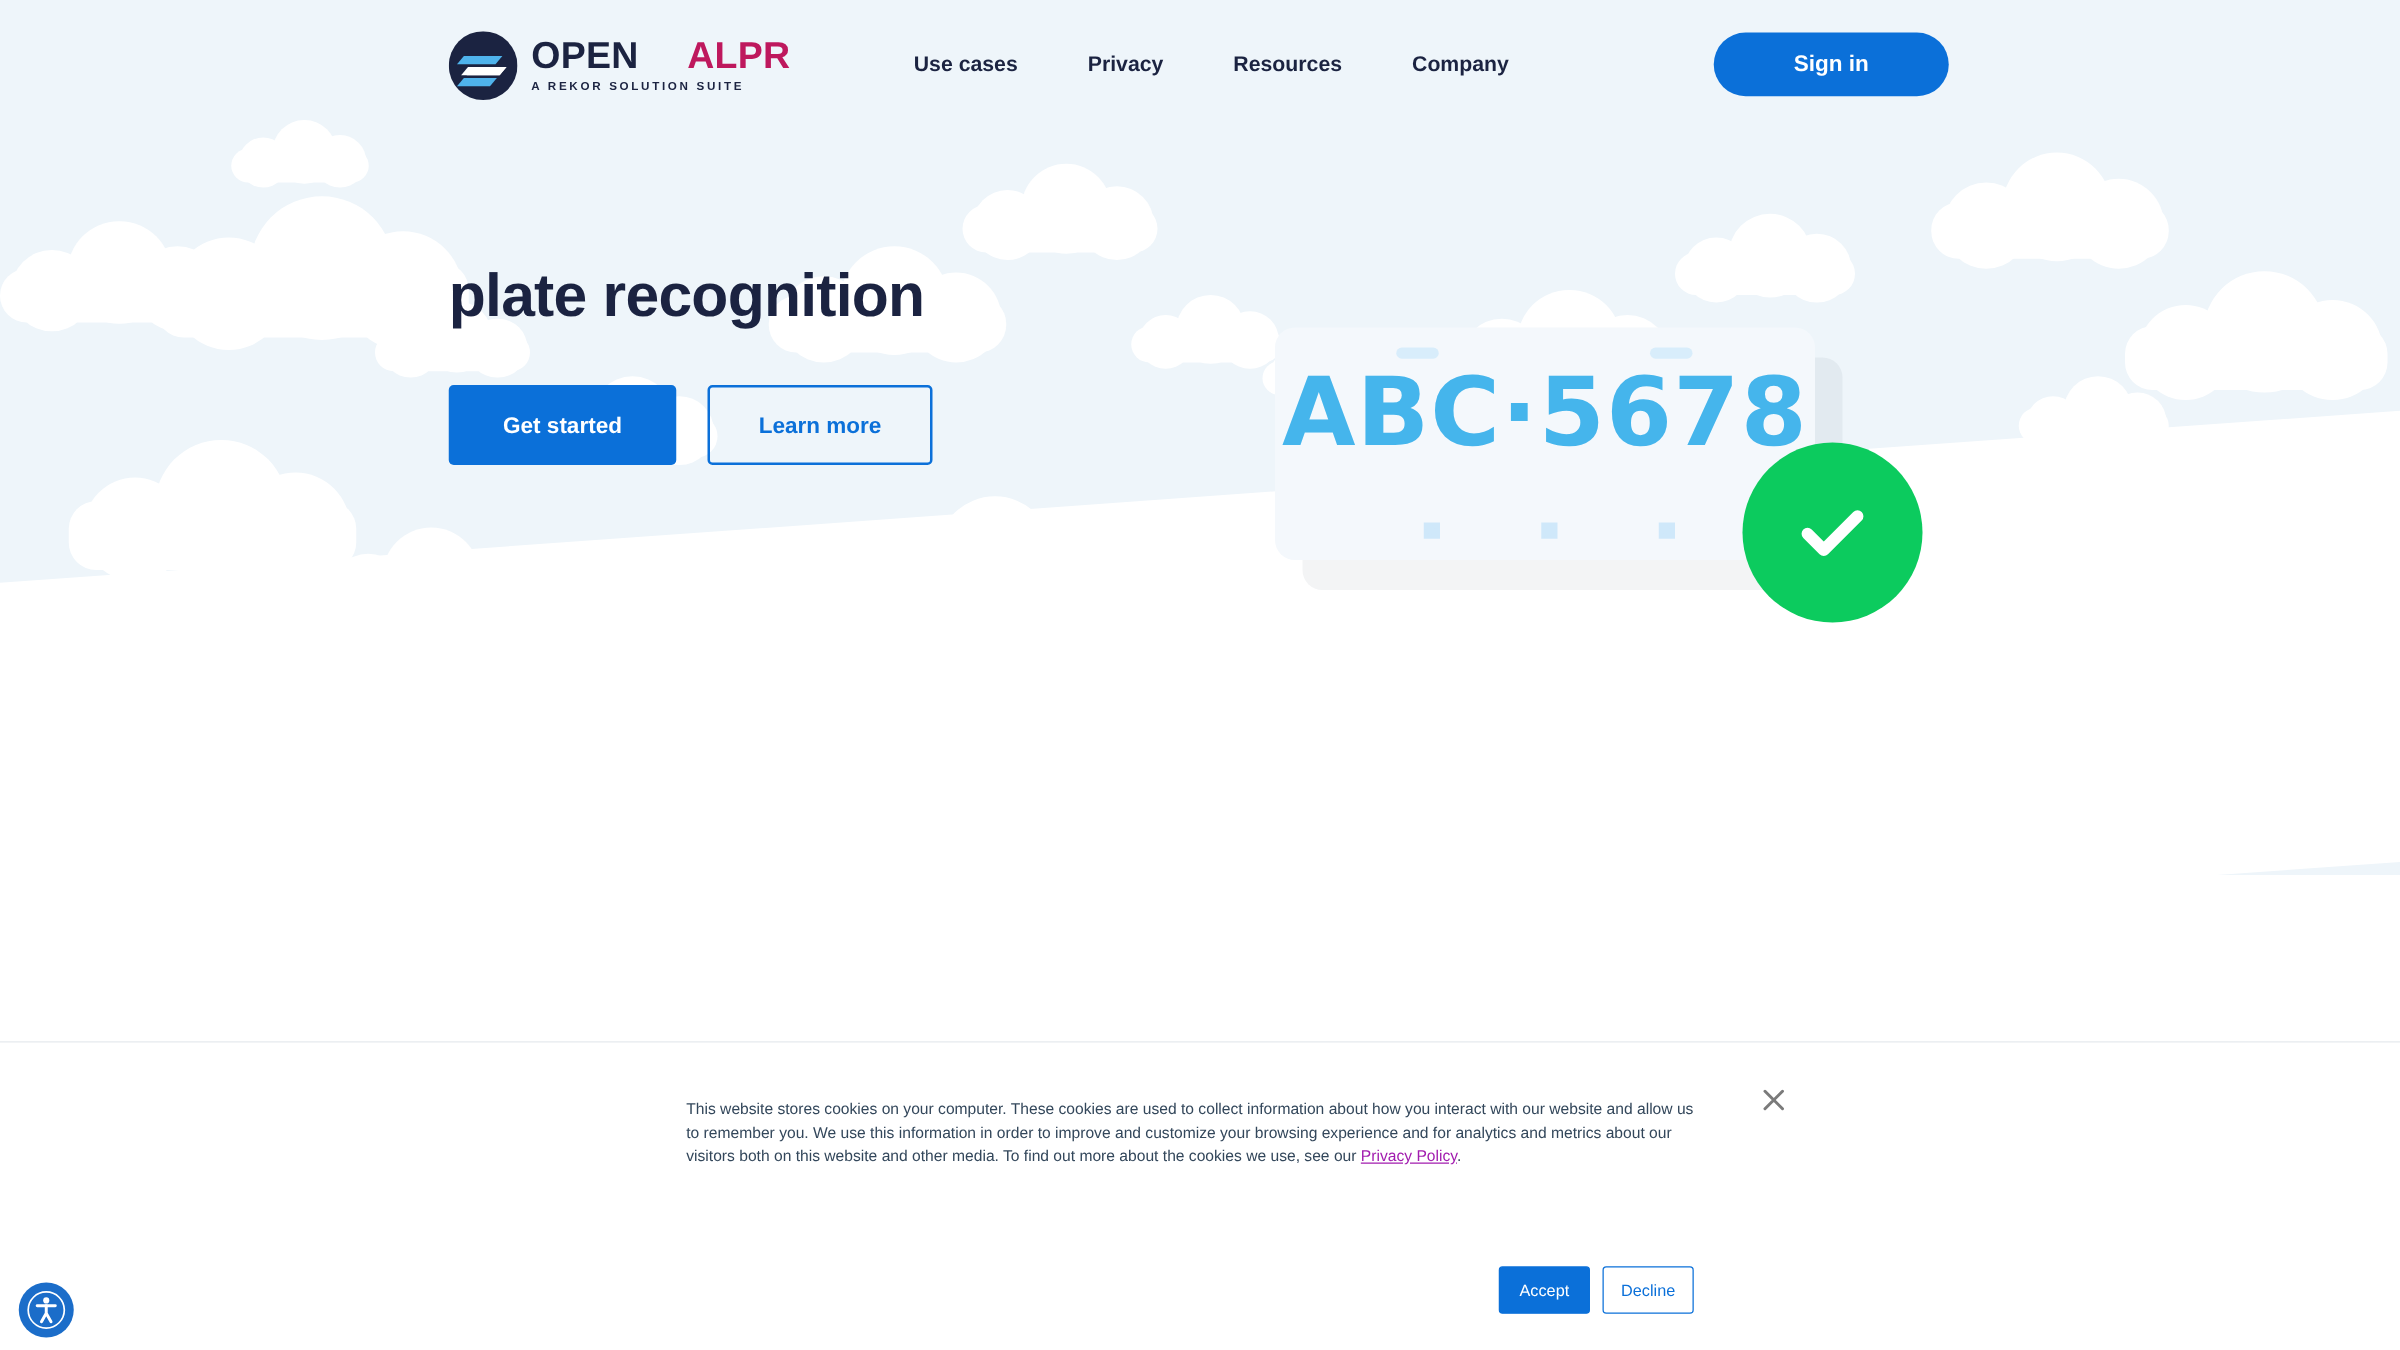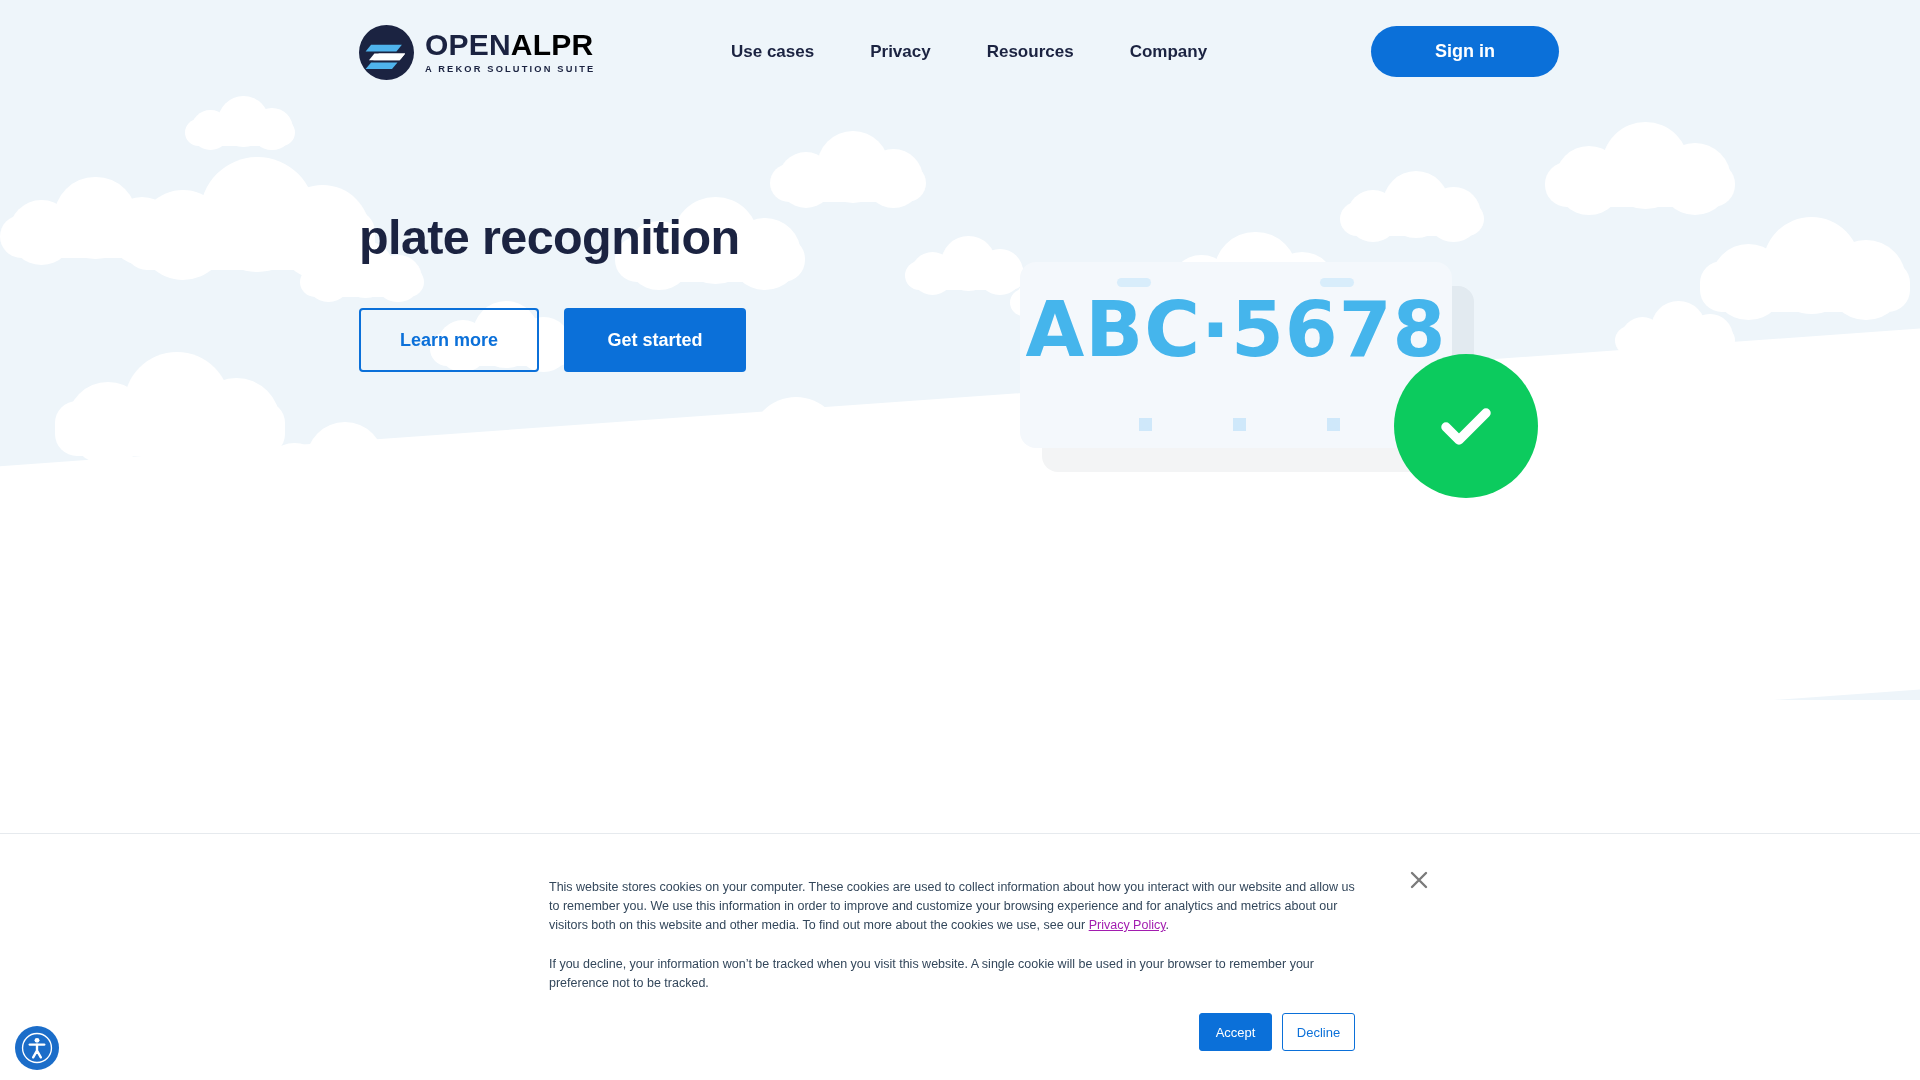--- a/index.html
+++ b/index.html
@@ -55,21 +55,21 @@
   }
   .logo-wrap {
     position: absolute; left: 359px; top: 25px;
     display: flex; align-items: center; gap: 11px;
     cursor: pointer;
   }
   .logo-mark { width: 55px; height: 55px; display: block; }
   .logo-text { display: flex; flex-direction: column; line-height: 1; }
   .logo-title { font-size: 30px; font-weight: 800; letter-spacing: .2px; }
   .logo-title .t1 { color: #1b2341; }
-  .logo-title .t2 { color: #000000; }
+  .logo-title .t2 { color: #be185d; margin-left: 39px; }
   .logo-sub {
     font-size: 9.3px; letter-spacing: 2.15px;
     color: #1b2341; font-weight: 600; margin-top: 5px;
   }
 
   .nav { position: absolute; left: 731px; top: 0; height: 104px;
          display: flex; align-items: center; gap: 0; }
   .nav a {
     font-size: 17px; font-weight: 700; color: #1b2341;
     text-decoration: none; padding: 10px 0; margin-right: 56px;
@@ -409,22 +409,22 @@
 
   <button class="signin">Sign in</button>
 </div>
 
 <div class="hero-copy">
   <h1 class="hero-title">
     <br>
     <span>plate recognition</span><br>
   </h1>
   <div class="cta-row">
+    <button class="btn btn-primary">Get started</button>
     <button class="btn btn-outline">Learn more</button>
-    <button class="btn btn-primary">Get started</button>
   </div>
 </div>
 
 <div class="plate-art">
   <div class="plate-shadow"></div>
   <div class="plate">
     <span class="plate-bolt l"></span>
     <span class="plate-bolt r"></span>
     <div class="plate-text">ABC·5678</div>
     <svg class="plate-star s1" viewBox="0 0 20 20">
@@ -440,21 +440,20 @@
   <div class="check-badge">
     <svg width="80" height="80" viewBox="0 0 80 80">
       <path d="M20 41 L33 54 L60 27" stroke="#ffffff" stroke-width="9.5" fill="none" stroke-linecap="round" stroke-linejoin="round"></path>
     </svg>
   </div>
 </div>
 
 <div class="cookie">
   <div class="cookie-inner">
     <p class="cookie-p"><span>This website stores cookies on your computer. These cookies are used to collect information about how you interact with our website and allow us to remember you. We use this information in order to improve and customize your browsing experience and for analytics and metrics about our visitors both on this website and other media. To find out more about the cookies we use, see our </span><a class="cookie-link" href="#">Privacy Policy</a><span>.</span></p>
-    <p class="cookie-p">If you decline, your information won’t be tracked when you visit this website. A single cookie will be used in your browser to remember your preference not to be tracked.</p>
   </div>
 </div>
 
 <div class="cookie-btns">
   <button class="cookie-btn cookie-accept">Accept</button>
   <button class="cookie-btn cookie-decline">Decline</button>
 </div>
 
 <button class="cookie-close">
   <svg width="28" height="28" viewBox="0 0 28 28">

